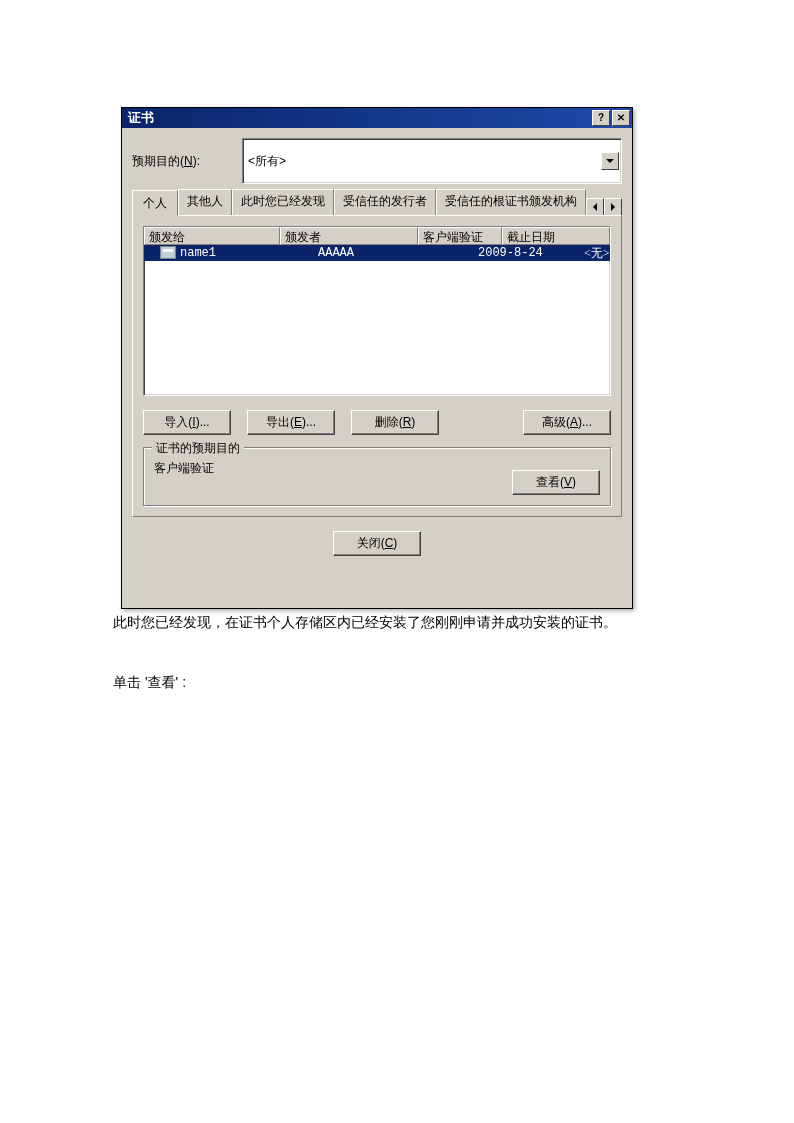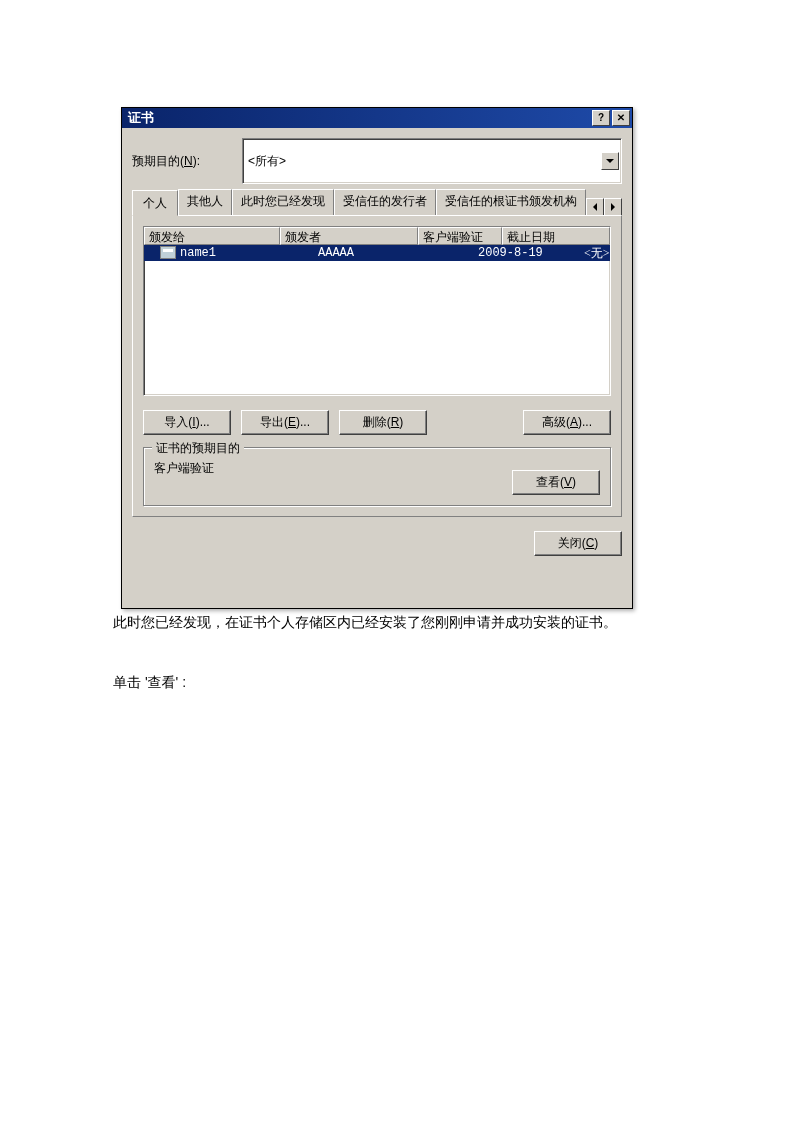--- a/index.html
+++ b/index.html
@@ -231,21 +231,21 @@
     position: absolute;
     left: 2px;
     top: 2px;
     right: 2px;
     height: 3px;
     background: #fff;
   }
   .btn-row {
     display: flex;
     margin-top: 14px;
-    gap: 10px;
+    gap: 16px;
   }
   .btn {
     background: #d4d0c8;
     border-top: 1px solid #fff;
     border-left: 1px solid #fff;
     border-right: 1px solid #404040;
     border-bottom: 1px solid #404040;
     box-shadow: inset -1px -1px 0 #808080, inset 1px 1px 0 #d4d0c8;
     padding: 3px 8px;
     min-width: 70px;
@@ -269,21 +269,21 @@
   }
   .groupbox-content {
     display: flex;
     align-items: flex-start;
   }
   .groupbox-text {
     flex: 1;
   }
   .bottom-row {
     display: flex;
-    justify-content: flex-end;
+    justify-content: center;
     margin-top: 14px;
     margin-bottom: 44px;
   }
   .doc-text {
     position: absolute;
     left: 113px;
     font-size: 14px;
     font-family: "SimSun", "宋体", sans-serif;
   }
   .doc-text-1 { top: 614px; text-align: right; }
@@ -329,21 +329,21 @@
             <div class="list-header-cell" style="width:128px">颁发者</div>
             <div class="list-header-cell" style="width:74px">客户端验证</div>
             <div class="list-header-cell" style="flex:1">截止日期</div>
           </div>
           <div class="list-body">
             <div class="list-row selected">
               <div class="list-cell" style="width:126px">
                 <span class="cert-icon"></span><span>name1</span>
               </div>
               <div class="list-cell" style="width:128px">AAAAA</div>
-              <div class="list-cell" style="width:74px">2009-8-19</div>
+              <div class="list-cell" style="width:74px">2009-8-24</div>
               <div class="list-cell" style="flex:1;font-family:SimSun">&lt;无&gt;</div>
             </div>
           </div>
         </div>
 
         <div class="btn-row">
           <div class="btn"><span>导入(<span class="underline">I</span>)...</span></div>
           <div class="btn">导出(<span class="underline">E</span>)...</div>
           <div class="btn">删除(<span class="underline">R</span>)</div>
           <div style="flex:1"></div>

